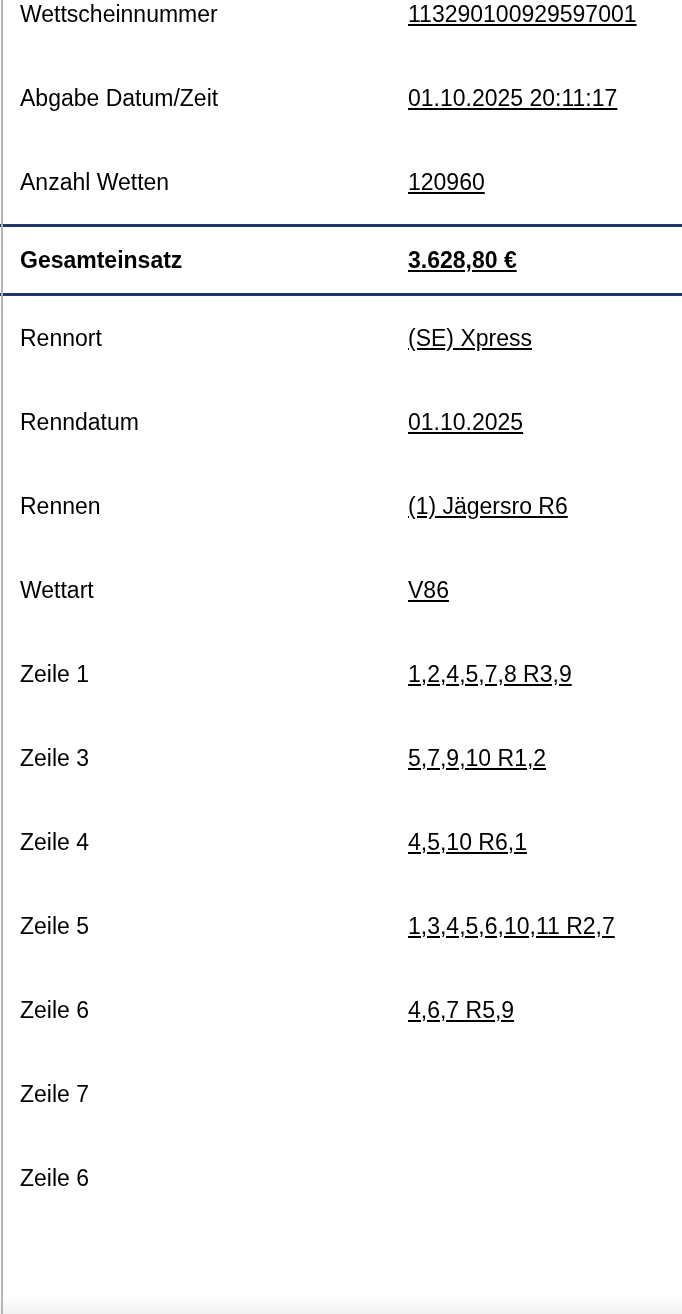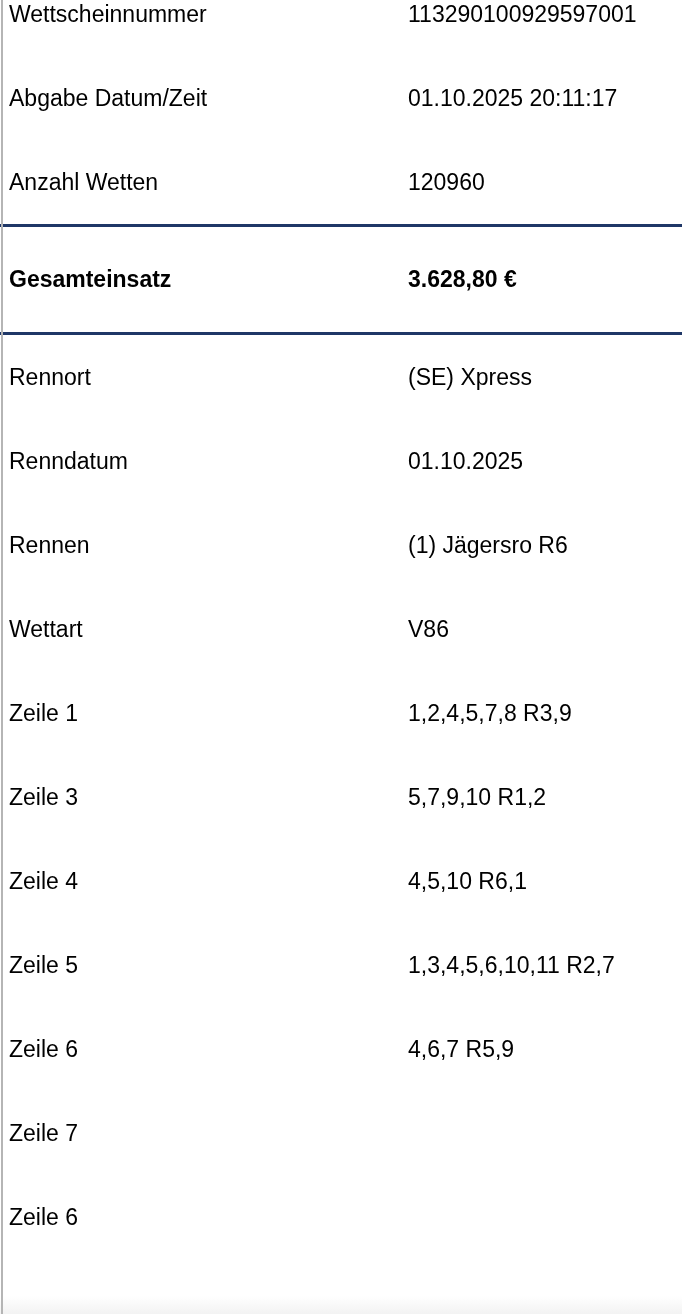--- a/index.html
+++ b/index.html
@@ -30,37 +30,38 @@
     margin-top: -28px;
   }
   .row {
     box-sizing: border-box;
     height: 84px;
     display: flex;
     align-items: center;
     background: #ffffff;
   }
   .row.total {
-    height: 111px;
+    height: 72px;
     font-weight: 700;
     border-top: 3px solid #1f3767;
     border-bottom: 3px solid #1f3767;
   }
   .cell-label {
     box-sizing: border-box;
     width: 408px;
-    padding-left: 9px;
+    padding-left: 20px;
     flex: 0 0 408px;
     white-space: nowrap;
     overflow: hidden;
   }
   .cell-value {
     flex: 1 1 auto;
     white-space: nowrap;
     overflow: hidden;
+    text-decoration: underline;
   }
   .bottom-fade {
     position: absolute;
     left: 0;
     bottom: 0;
     width: 682px;
     height: 18px;
     background: linear-gradient(to bottom, rgba(243,243,243,0) 0%, #f3f3f3 95%);
     z-index: 2;
     pointer-events: none;

